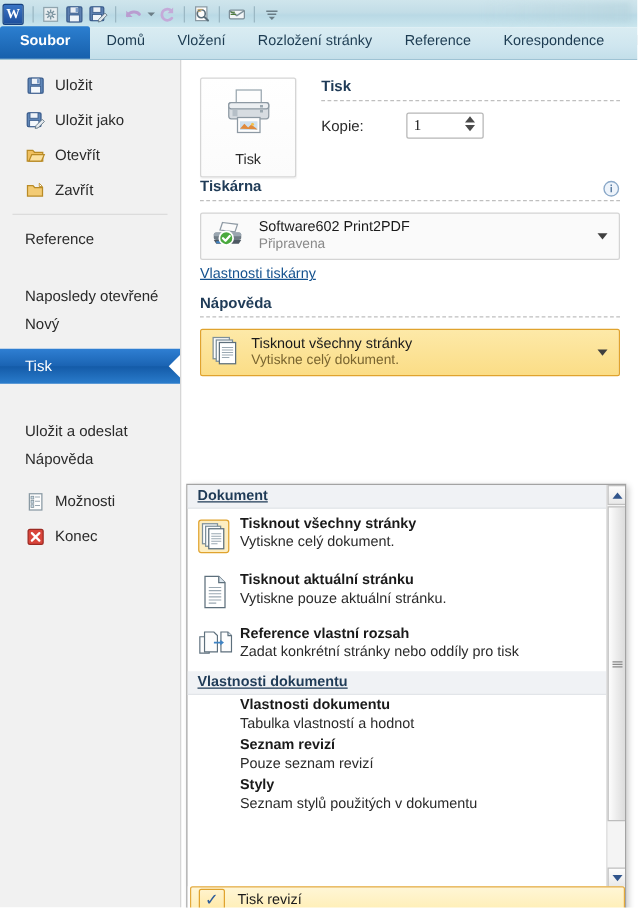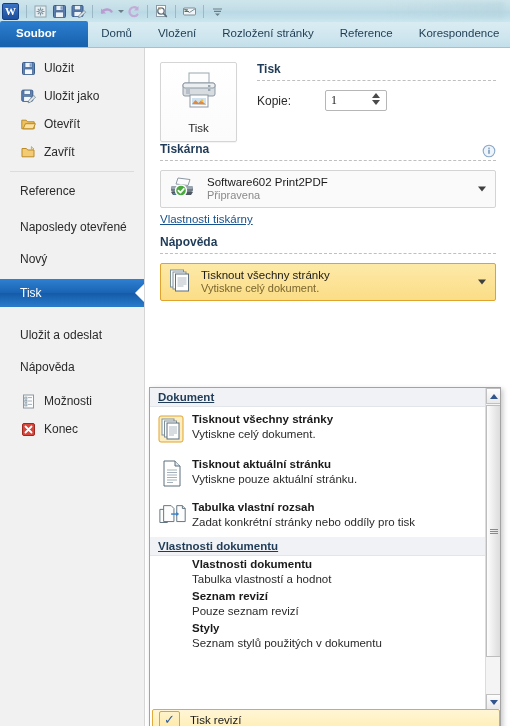--- a/index.html
+++ b/index.html
@@ -44,41 +44,41 @@
     background:linear-gradient(to bottom,#d9ecf2 0%, #cfe6ef 60%, #c3dfea 100%);
     border-bottom:1px solid #9ec3d4;
     display:flex; align-items:flex-end;
   }
   .tab{
     font-size:11.5px; color:#1d3c52; padding:4px 13px 5px 13px; height:26px;
     line-height:17px; white-space:nowrap; cursor:default;
   }
   .tab.file{
     background:linear-gradient(to bottom,#2c7fd0,#1760ac);
-    color:#ffffff; font-weight:bold; padding:4px 32px 5px 16px;
+    color:#ffffff; font-weight:bold; padding:4px 16px 5px 16px;
     border-top-left-radius:2px; border-top-right-radius:2px;
   }
 
   
   .backstage{
     position:absolute; left:0; top:48px; width:510px; height:678px;
     background:#ffffff;
   }
   .sidebar{
     position:absolute; left:0; top:0; width:145px; height:678px;
     background:#f1f1f1; border-right:1px solid #d6d6d6;
   }
   .side-item{
     position:relative; display:flex; align-items:center;
     height:28px; padding-left:20px; font-size:12px; color:#2a2a2a;
     cursor:default; white-space:nowrap;
   }
   .side-item .ico{ width:17px; height:17px; margin-right:7px; flex:0 0 17px; }
   .side-item.noico{ padding-left:20px; }
-  .side-item.tall{ height:40px; align-items:center; padding-top:3px; line-height:16px; white-space:normal; }
+  .side-item.tall{ height:40px; align-items:flex-end; padding-top:3px; line-height:16px; white-space:normal; }
   .side-item.sel{
     background:linear-gradient(to bottom,#2f7fd3 0%, #1a63b2 50%, #145ba8 51%, #2a7ccc 100%);
     color:#ffffff;
   }
   .side-item.sel .notch{
     position:absolute; right:0; top:50%; transform:translateY(-50%);
     width:0;height:0;border-top:9px solid transparent;border-bottom:9px solid transparent;
     border-right:9px solid #ffffff;
   }
   .side-sep{ height:1px; background:#dcdcdc; margin:5px 10px; }
@@ -535,21 +535,21 @@
             <svg width="32" height="28" viewBox="0 0 32 28">
               <path d="M2 8h8v14H2z" fill="#fdfdfd" stroke="#5d6f7c"></path>
               <path d="M6 4h8l3 3v14H6z" fill="#fdfdfd" stroke="#5d6f7c"></path>
               <path d="M20 4h6l3 3v14h-9z" fill="#fdfdfd" stroke="#5d6f7c"></path>
               <path d="M26 4v3h3" fill="#dce6ee" stroke="#5d6f7c"></path>
               <path d="M14 13h7" stroke="#3f83c4" stroke-width="1.6"></path>
               <path d="M19.4 10.6L22.6 13l-3.2 2.4z" fill="#3f83c4"></path>
             </svg>
           </span>
           <span class="dtext">
-            <div class="d1">Tabulka vlastní rozsah</div>
+            <div class="d1">Reference vlastní rozsah</div>
             <div class="d2">Zadat konkrétní stránky nebo oddíly pro tisk</div>
           </span>
         </div>
 
         <div class="dd-group" style="margin-top:2px">Vlastnosti dokumentu</div>
 
         <div class="dd-item props">
           <span class="dicon"></span>
           <span class="dtext">
             <div class="d1">Vlastnosti dokumentu</div>

